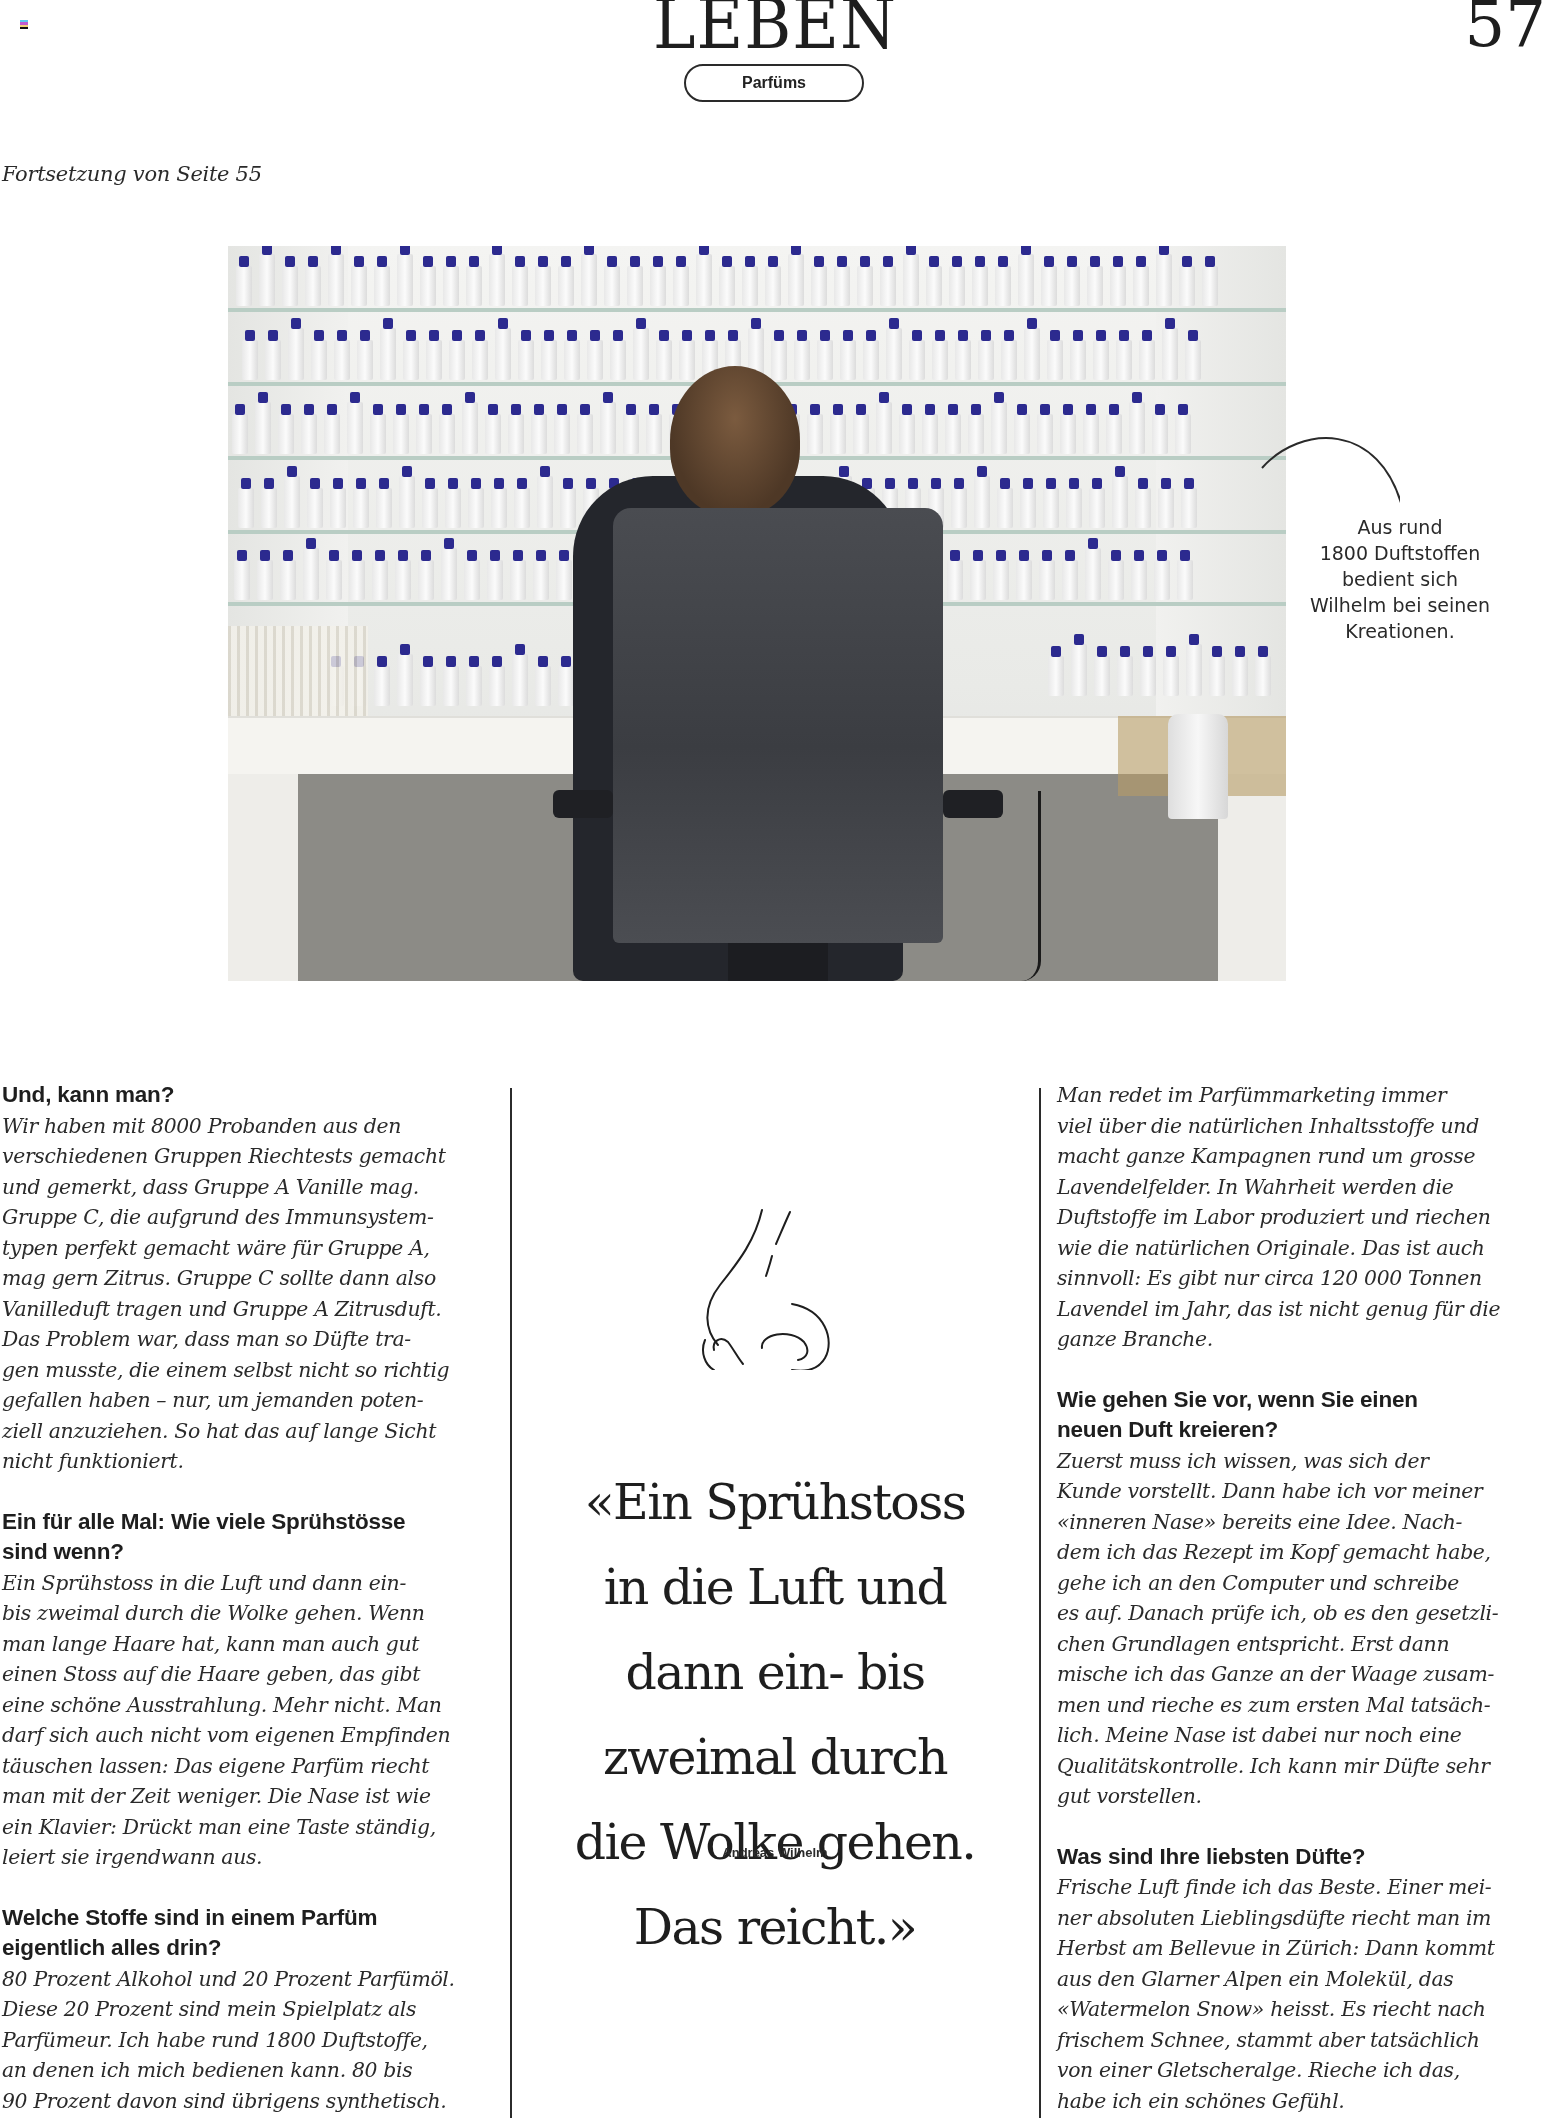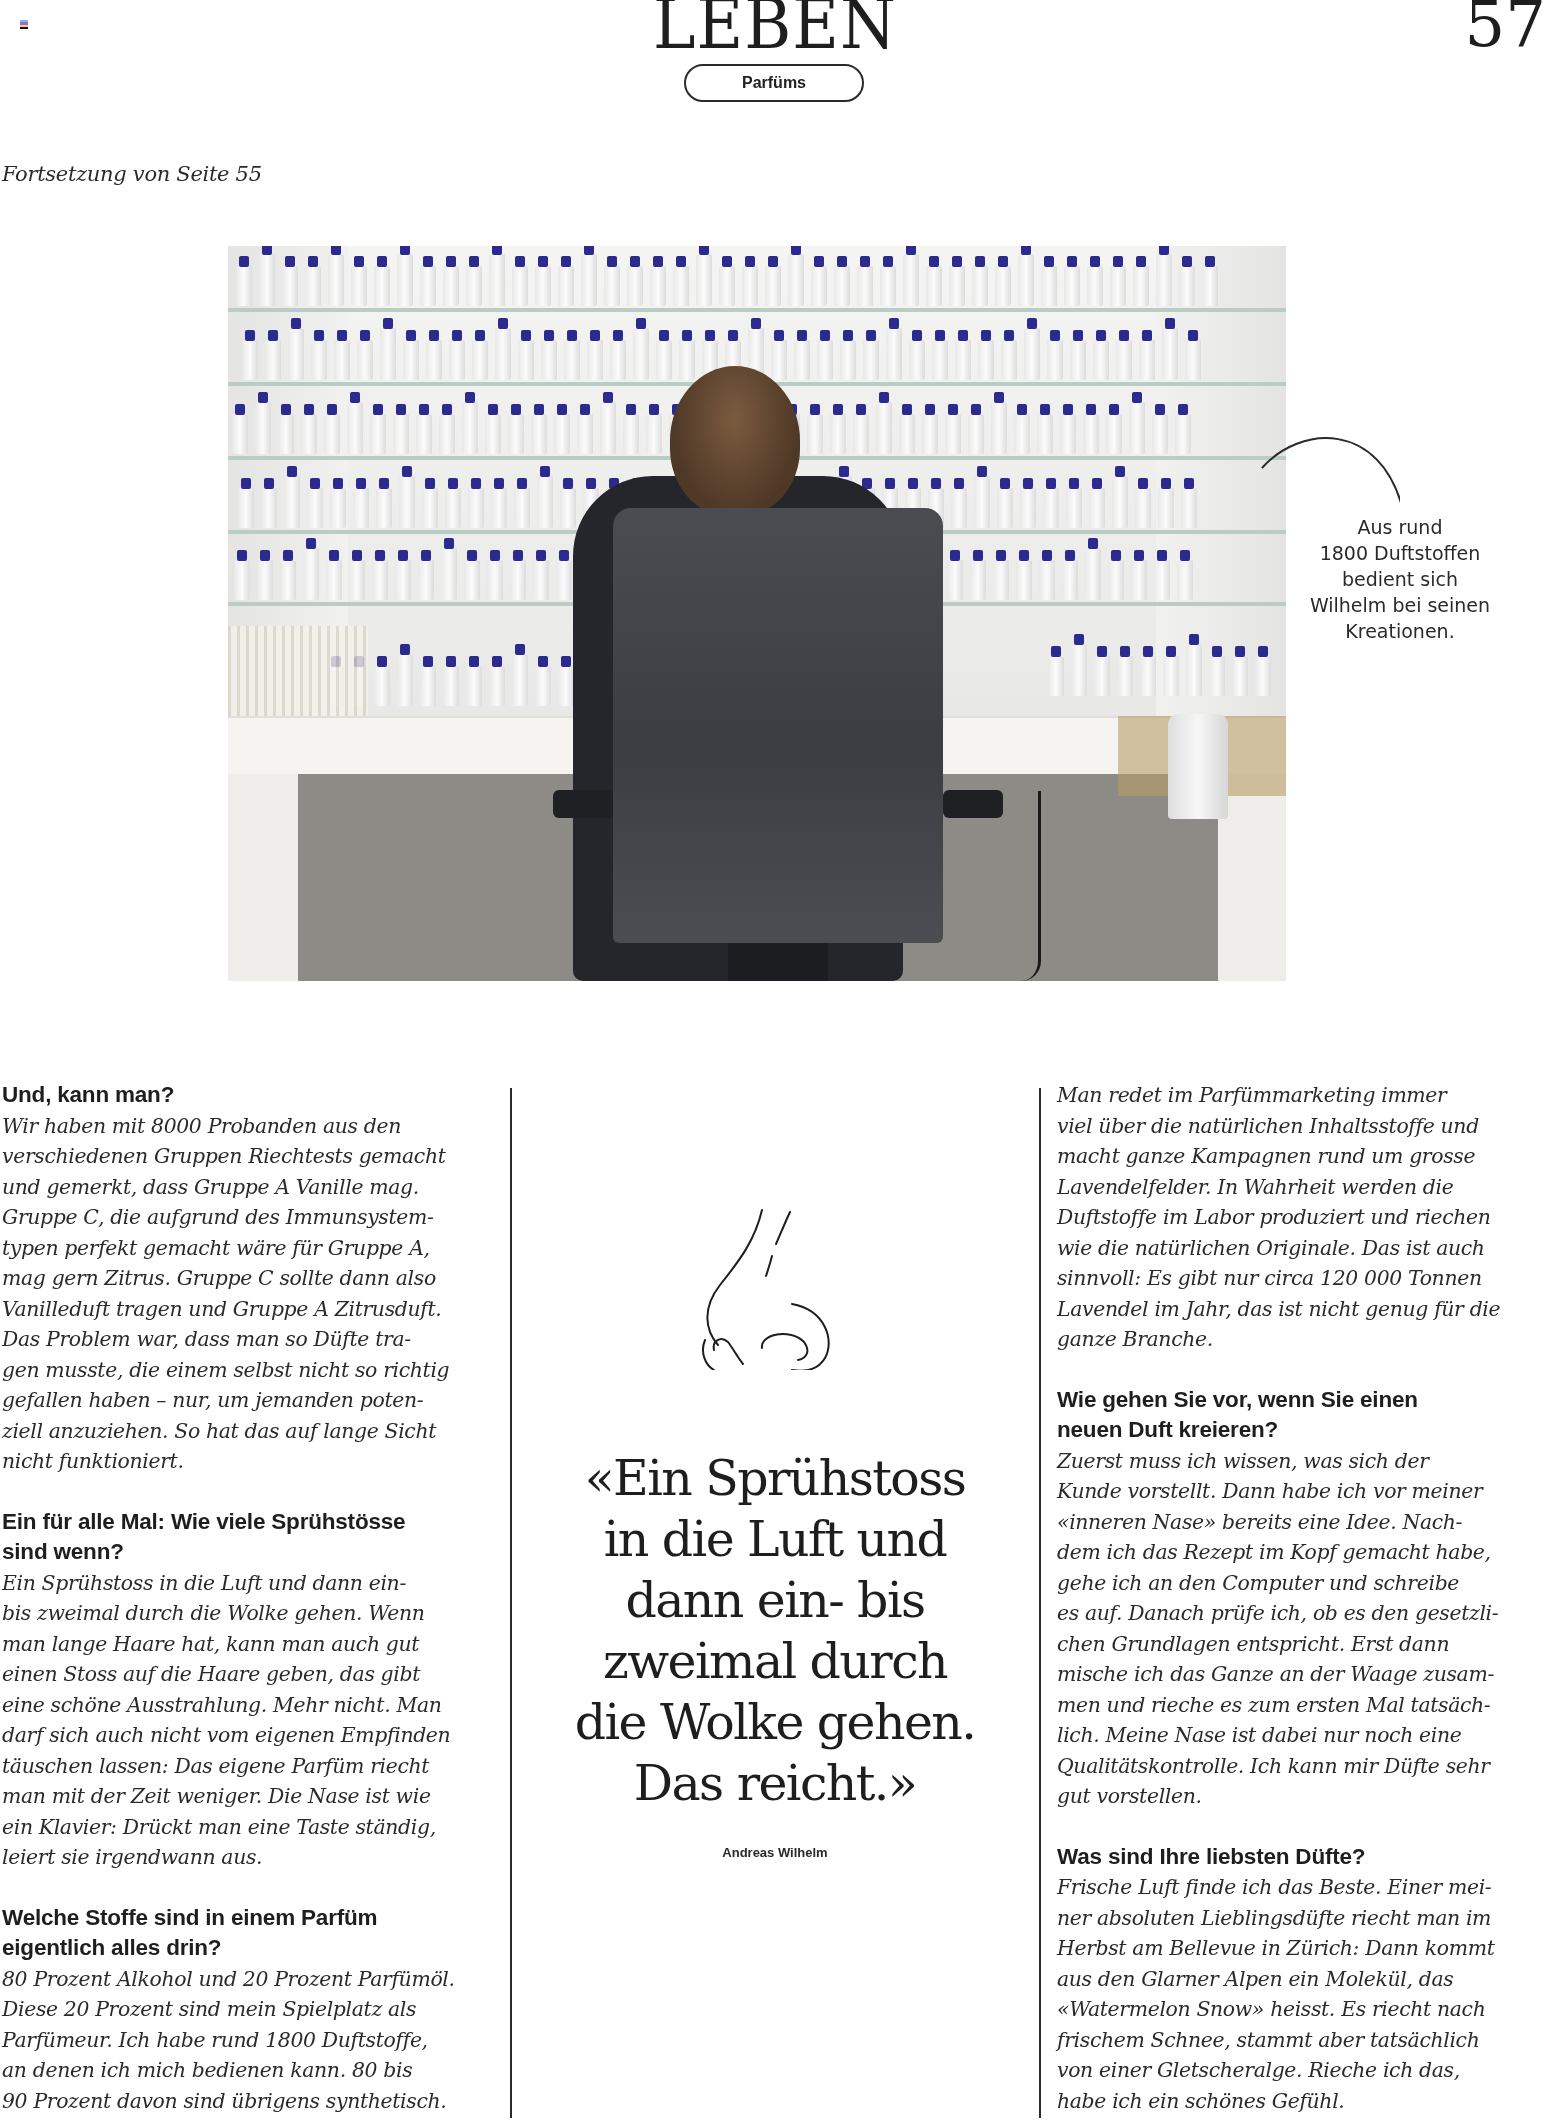--- a/index.html
+++ b/index.html
@@ -81,21 +81,21 @@
       color: #2a2a2a; margin: 0 0 30px 0; letter-spacing: -0.35px; font-style: italic;
     }
     .answer .ln { display: block; white-space: nowrap; }
 
     .nose { position: absolute; left: 700px; top: 1200px; width: 150px; height: 170px; }
     .pull-quote {
       position: absolute; left: 540px; top: 1448px; width: 470px; text-align: center;
       font-family: "DejaVu Serif", serif; font-size: 49px; line-height: 61px; color: #1e1e1e;
       letter-spacing: -1.6px; font-weight: 300;
     }
-    .pull-quote .ln { display: block; white-space: nowrap; }
+    .pull-quote .ln { display: block; white-space: nowrap; margin-top: 24px; }
     .quote-author {
       position: absolute; left: 540px; top: 1845px; width: 470px; text-align: center;
       font-family: "Liberation Sans", sans-serif; font-weight: bold; font-size: 13px; color: #2a2a2a;
     }
   </style>
 </head>
 <body>
 
 <div class="reg-mark">
   <span style="background:#5fc9f0"></span>

